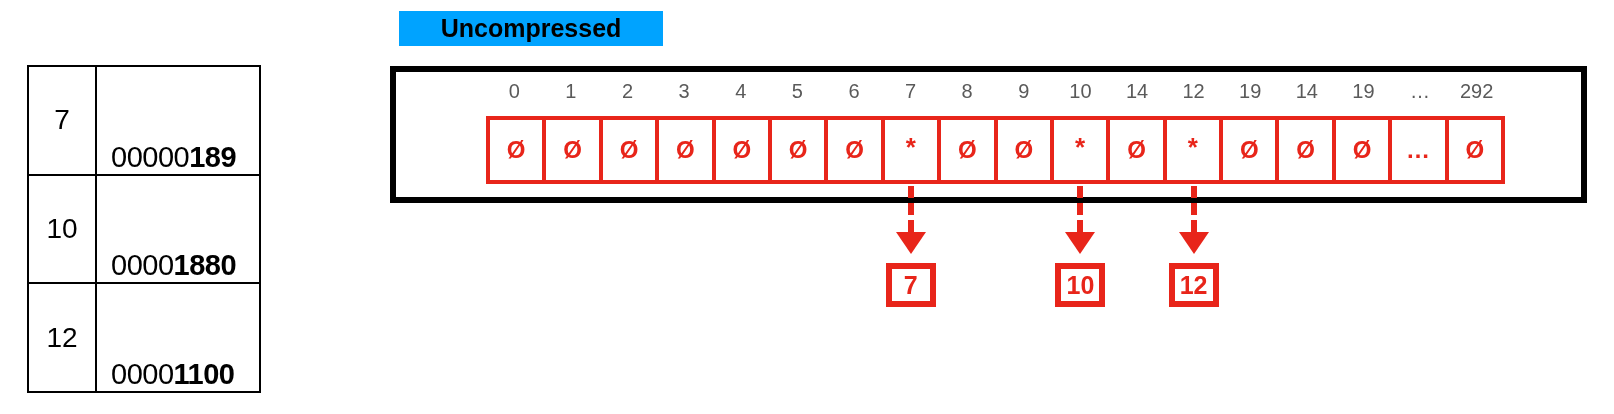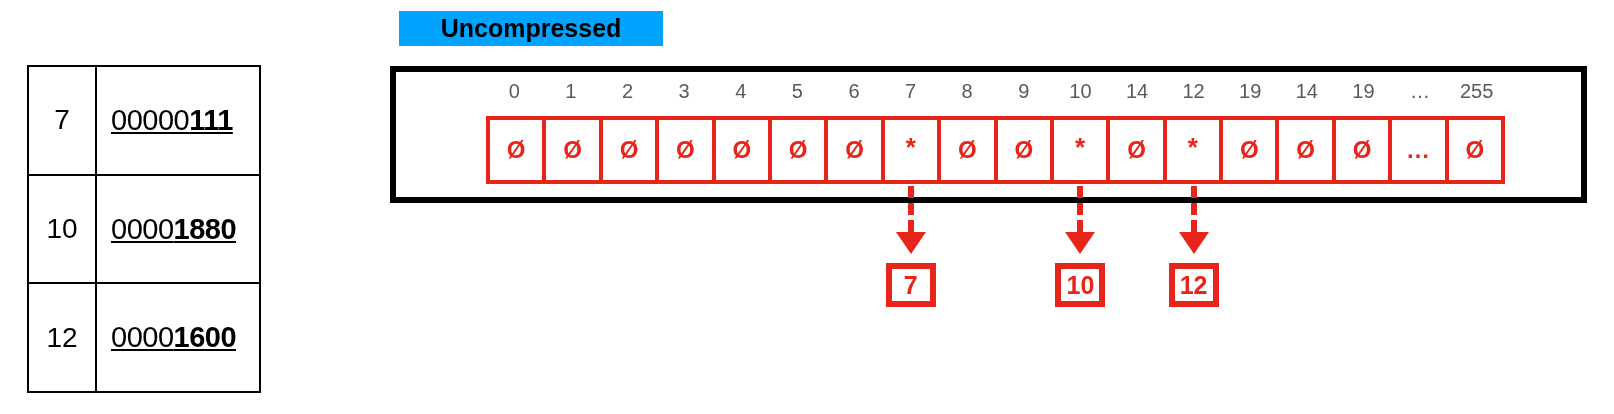--- a/index.html
+++ b/index.html
@@ -42,27 +42,26 @@
     display: flex;
     align-items: center;
     justify-content: center;
     font-size: 28px;
     color: #000000;
     font-weight: 400;
   }
   .cell-bin {
     flex: 1;
     display: flex;
-    align-items: center;
+    align-items: flex-end;
     padding-left: 14px;
     box-sizing: border-box;
     font-size: 29px;
     color: #000000;
     letter-spacing: -0.5px;
-    text-decoration: underline;
   }
   .bin-plain { font-weight: 400; }
   .bin-bold  { font-weight: 700; }
 
   
   #uncompressed-panel {
     position: absolute;
     left: 390px;
     top: 66px;
     width: 1197px;
@@ -169,37 +168,37 @@
 </style>
 </head>
 <body>
 
 <div id="binary-table">
 
   <div class="tbl-row">
     <div class="cell-dec">7</div>
     <div class="cell-bin">
         <span class="bin-plain">00000</span>
-        <span class="bin-bold">111</span>
+        <span class="bin-bold">189</span>
       </div>
   </div>
 
   <div class="tbl-row">
     <div class="cell-dec">10</div>
     <div class="cell-bin">
         <span class="bin-plain">0000</span>
         <span class="bin-bold">1880</span>
       </div>
   </div>
 
   <div class="tbl-row">
     <div class="cell-dec">12</div>
     <div class="cell-bin">
         <span class="bin-plain">0000</span>
-        <span class="bin-bold">1600</span>
+        <span class="bin-bold">1100</span>
       </div>
   </div>
 
 </div>
 
 <div id="uncompressed-panel"></div>
 
 <div id="uncompressed-badge">
   <span>Uncompressed</span>
 </div>
@@ -215,21 +214,21 @@
     <div class="idx-label">7</div>
     <div class="idx-label">8</div>
     <div class="idx-label">9</div>
     <div class="idx-label">10</div>
     <div class="idx-label">14</div>
     <div class="idx-label">12</div>
     <div class="idx-label">19</div>
     <div class="idx-label">14</div>
     <div class="idx-label">19</div>
     <div class="idx-label">…</div>
-    <div class="idx-label">255</div>
+    <div class="idx-label">292</div>
   </div>
 
 <div id="memory-array">
     <div class="mem-cell">Ø</div>
     <div class="mem-cell">Ø</div>
     <div class="mem-cell">Ø</div>
     <div class="mem-cell">Ø</div>
     <div class="mem-cell">Ø</div>
     <div class="mem-cell">Ø</div>
     <div class="mem-cell">Ø</div>

